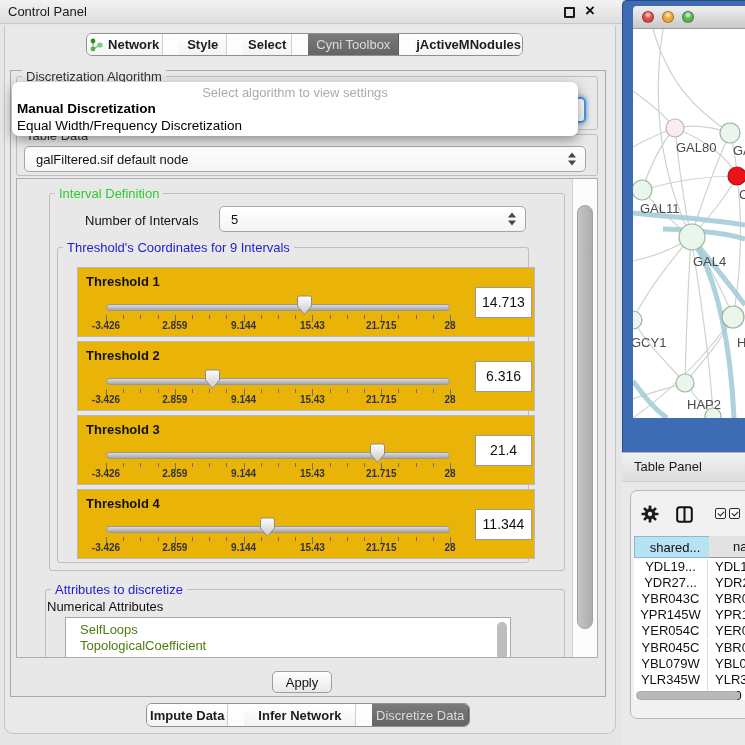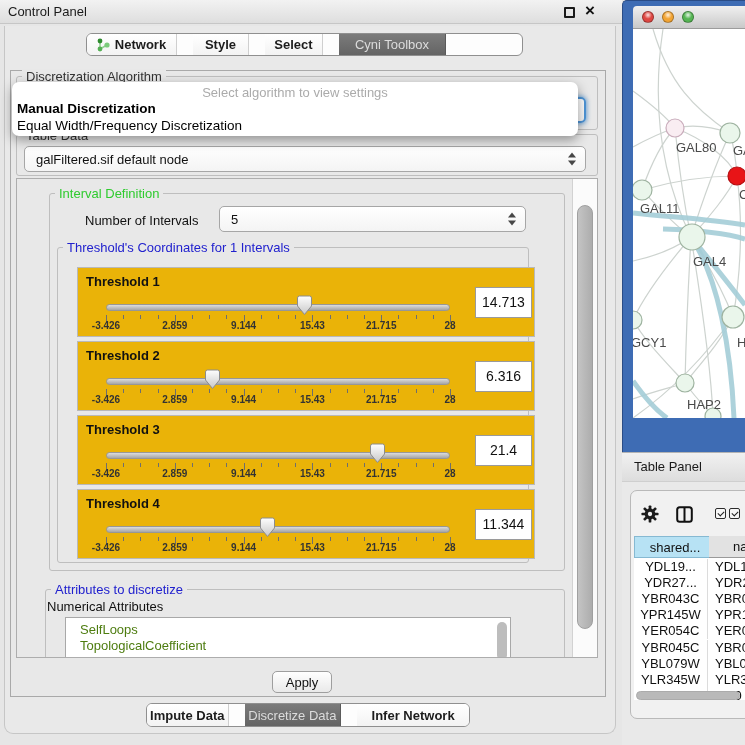--- a/index.html
+++ b/index.html
@@ -109,20 +109,23 @@
       </div>
       <div class="tab" style="width: 56px;">
         <span>Style</span>
       </div>
       <div class="tab" style="width: 58px;">
         <span>Select</span>
       </div>
       <div class="tab sel" style="width: 107px;">
         <span>Cyni Toolbox</span>
       </div>
+      <div class="tab" style="width: 126px;">
+        <span>jActiveMNodules</span>
+      </div>
     </div>
 
   <div class="abs outer-box"></div>
 
   <div class="abs groupbox" style="left:16px;top:76px;width:582px;height:54px;"></div>
   <div class="abs group-title t-dark" style="left:22px;top:69px;">Discretization Algorithm</div>
   <div class="abs combo algo-combo">
       <span class="stepper"></span>
     </div>
 
@@ -144,21 +147,21 @@
     <div class="abs groupbox" style="left:32px;top:14px;width:516px;height:378px;"></div>
     <div class="abs group-title t-green" style="left:38px;top:7px;">Interval Definition</div>
 
     <div class="abs bold-label" style="left:68px;top:34px;">Number of Intervals</div>
     <div class="abs combo" style="left:202px;top:27px;width:307px;height:26px;">
       <span class="val">5</span>
       <span class="stepper"></span>
     </div>
 
     <div class="abs groupbox" style="left:40px;top:68px;width:472px;height:316px;"></div>
-    <div class="abs group-title t-blue" style="left:46px;top:61px;">Threshold's Coordinates for 1 Intervals</div>
+    <div class="abs group-title t-blue" style="left:46px;top:61px;">Threshold's Coordinates for 9 Intervals</div>
     <div id="threshold-list">
         <div class="thr-panel" style="top: 88px;">
           <div class="thr-label">Threshold 1</div>
           <div class="thr-track"></div>
           <div class="tick" style="left: 28px; top: 47px; height: 7px;"></div>
           <div class="tick" style="left: 45.2px; top: 47px; height: 4px;"></div>
           <div class="tick" style="left: 62.4px; top: 47px; height: 4px;"></div>
           <div class="tick" style="left: 79.6px; top: 47px; height: 4px;"></div>
           <div class="tick" style="left: 96.8px; top: 47px; height: 7px;"></div>
           <div class="tick" style="left: 114px; top: 47px; height: 4px;"></div>
@@ -311,25 +314,25 @@
       <div class="vscroll-thumb" style="top:26px;height:424px;"></div>
     </div>
   </div>
 
   <button class="abs apply-btn">Apply</button>
 
   <div class="abs tabbar" id="bottom-tabs" style="left:146px;top:703px;width:324px;height:24px;">
       <div class="tab" style="width: 91px;">
         <span>Impute Data</span>
       </div>
+      <div class="tab" style="width: 125px;">
+        <span>Infer Network</span>
+      </div>
       <div class="tab sel" style="width: 108px;">
         <span>Discretize Data</span>
-      </div>
-      <div class="tab" style="width: 125px;">
-        <span>Infer Network</span>
       </div>
     </div>
 
   <div class="abs net-frame"></div>
   <div class="abs net-titlebar">
     <span class="light" id="light-close" style="left: 9px; background-color: rgb(222, 71, 66);"></span>
     <span class="light" id="light-min" style="left: 29px; background-color: rgb(242, 164, 51);"></span>
     <span class="light" id="light-zoom" style="left: 49px; background-color: rgb(85, 181, 83);"></span>
   </div>
   <svg class="abs net-canvas" id="net-svg" viewBox="0 0 112 389">

